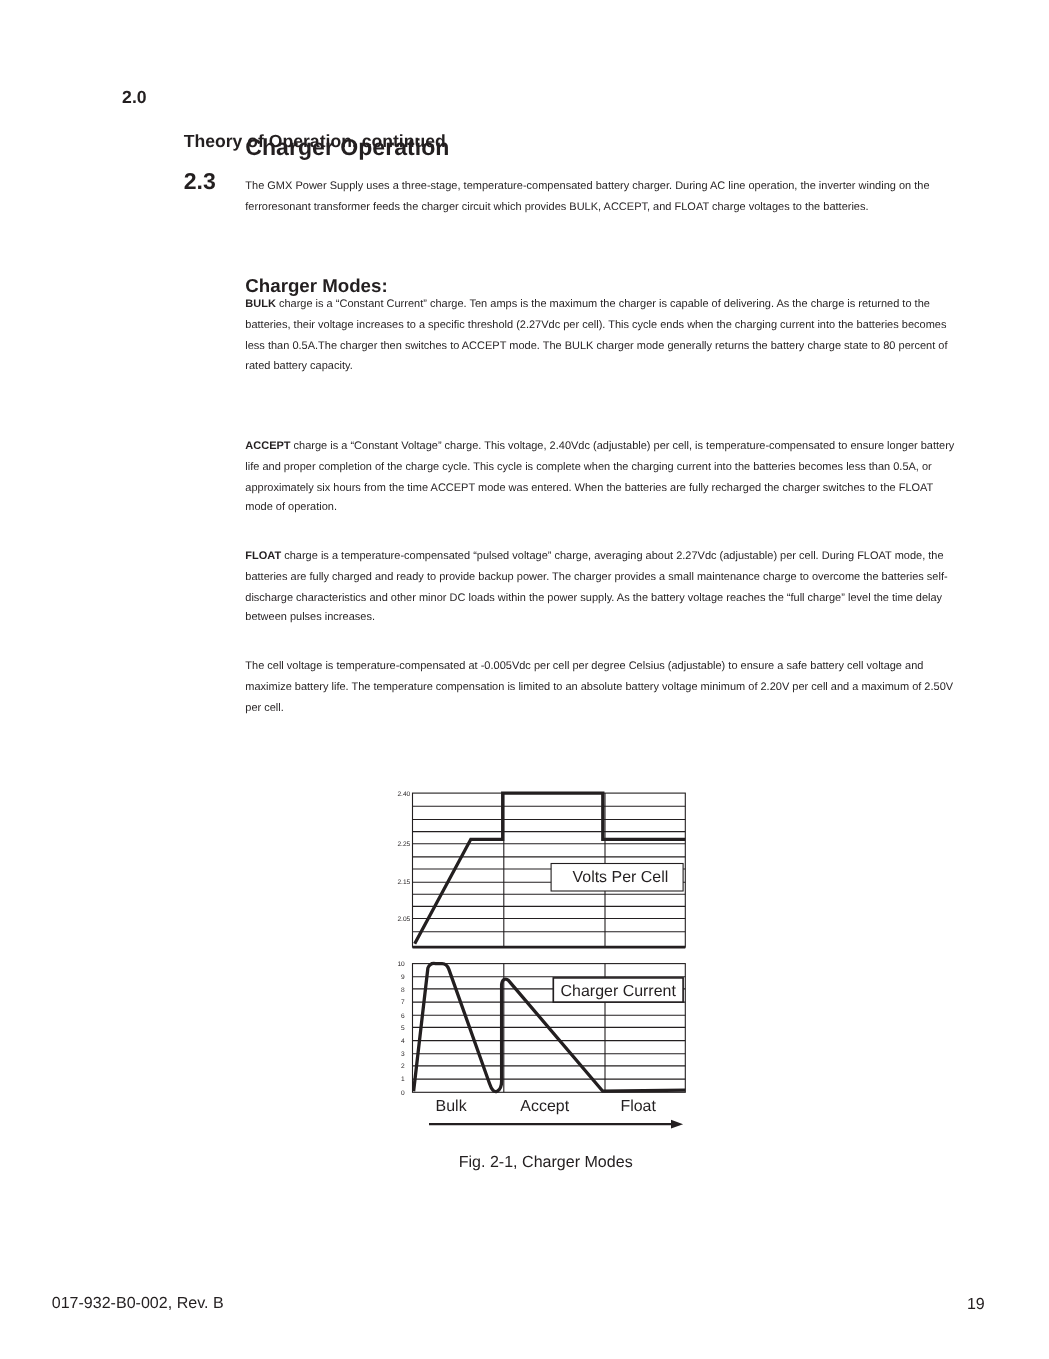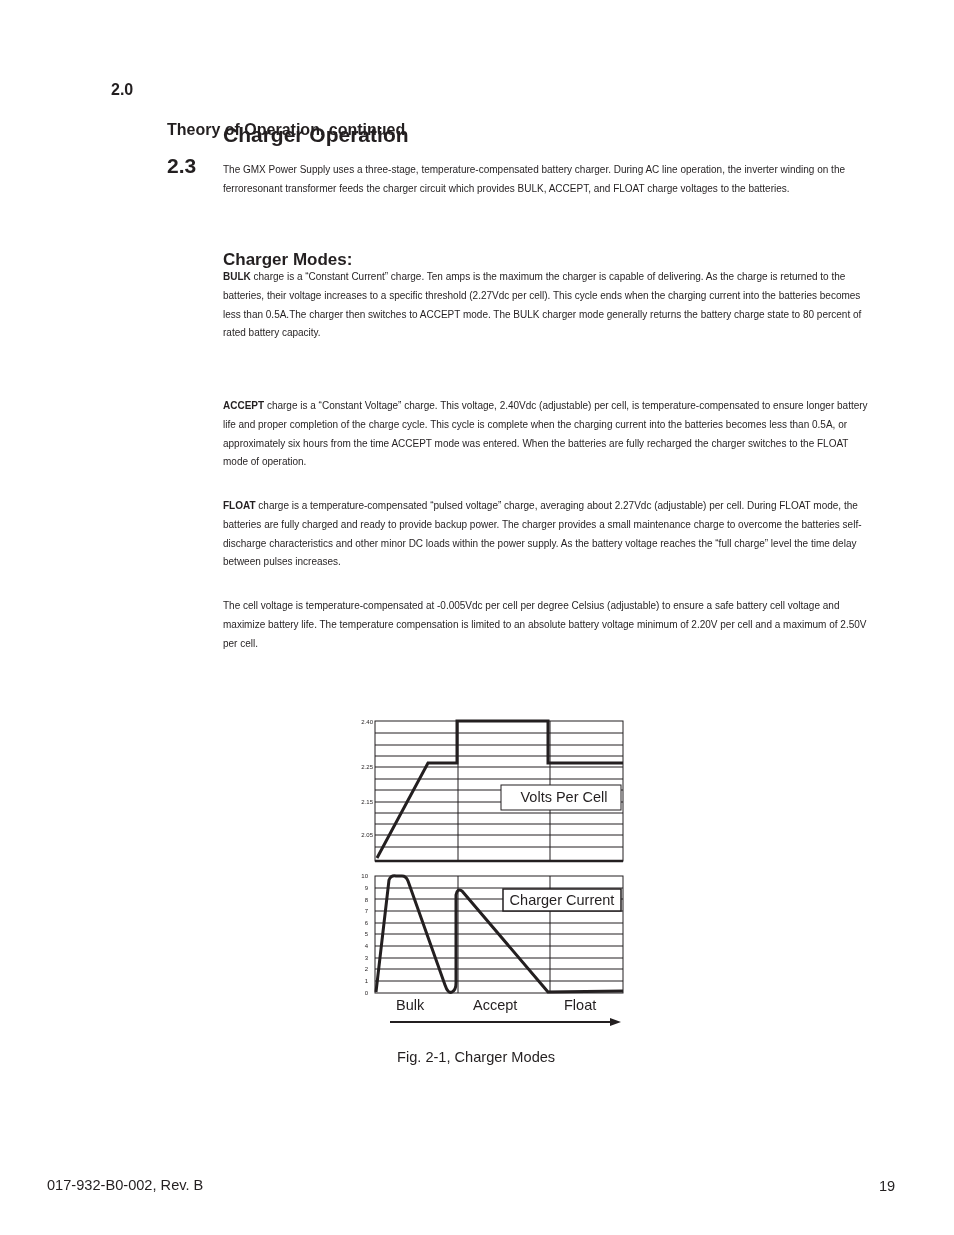--- a/index.html
+++ b/index.html
@@ -13,21 +13,21 @@
   .body-text { left: 223px; width: 650px; font-size: 10px; line-height: 18.8px; }
   .body-text p { margin: 0; }
   .intro { top: 161px; }
   .modes-head { left: 223px; top: 250px; font-size: 17px; font-weight: bold; }
   .bulk { top: 268px; }
   .accept { top: 397px; }
   .float { top: 497px; }
   .cellv { top: 597px; }
   .b { font-weight: bold; }
   .chart-wrap { left: 340px; top: 705px; width: 300px; height: 330px; }
-  .caption { left: 397px; top: 1049px; font-size: 14.6px; }
+  .caption { left: 417px; top: 1049px; font-size: 14.6px; }
   .footer-left { left: 47px; top: 1177px; font-size: 14.6px; }
   .footer-right { left: 879px; top: 1178px; font-size: 14.6px; }
   svg text { font-family: "Liberation Sans", sans-serif; }
 </style>
 </head>
 <body>
 
 <div class="abs sec-num">2.0</div>
 <div class="abs sec-title">Theory of Operation, continued</div>
 

